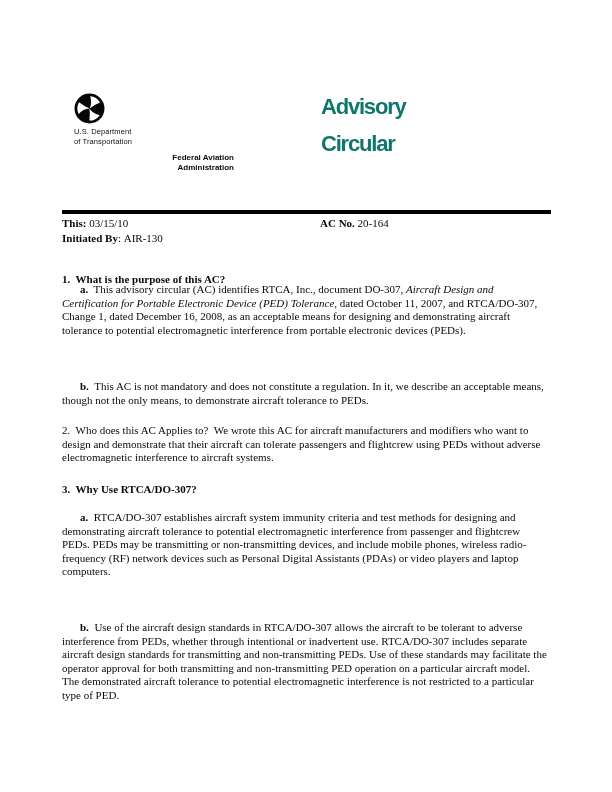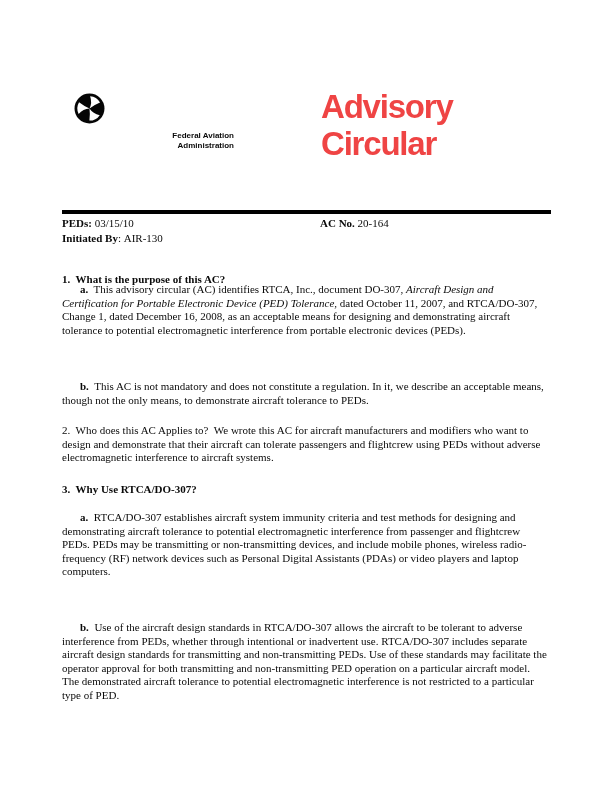--- a/index.html
+++ b/index.html
@@ -43,25 +43,25 @@
     white-space: pre-line;
     color: #0a0a0a;
     text-align: right;
   }
   .doc-title {
     position: absolute;
     left: 321px;
     top: 88px;
     font-family: "Liberation Sans", sans-serif;
     font-weight: bold;
-    font-size: 33px;
+    font-size: 22px;
     line-height: 37px;
     letter-spacing: -1.2px;
     white-space: pre-line;
-    color: #ef4444;
+    color: #0f766e;
   }
 
   .header-rule {
     position: absolute;
     left: 62px;
     top: 210px;
     width: 489px;
     height: 3.5px;
     background: #000;
   }
@@ -109,33 +109,35 @@
 
   <div class="logo-block">
     <svg class="logo-mark" width="31" height="31" viewBox="0 0 30 30" aria-hidden="true">
       <circle cx="15" cy="15" r="14.5" fill="#050505"></circle>
       <g fill="#ffffff">
         <path d="M15 15 Q17.8 9.5 15.6 3.2 A12 12 0 0 1 25.2 9.2 Q19.5 11.5 15 15 Z"></path>
         <path d="M15 15 Q17.8 9.5 15.6 3.2 A12 12 0 0 1 25.2 9.2 Q19.5 11.5 15 15 Z" transform="rotate(120 15 15)"></path>
         <path d="M15 15 Q17.8 9.5 15.6 3.2 A12 12 0 0 1 25.2 9.2 Q19.5 11.5 15 15 Z" transform="rotate(240 15 15)"></path>
       </g>
     </svg>
+    <div class="dept-name">U.S. Department
+of Transportation</div>
     <div class="faa-name">Federal Aviation
 Administration</div>
   </div>
 
   <div class="doc-title">Advisory
 Circular</div>
 
   <div class="header-rule"></div>
 
   <div class="meta">
     <div>
       <div>
-        <b>PEDs:</b><span>&nbsp;03/15/10</span>
+        <b>This:</b><span>&nbsp;03/15/10</span>
       </div>
       <div>
         <b>Initiated By</b><span>:&nbsp;AIR-130</span>
       </div>
     </div>
     <div>
       <b>AC No.</b><span>&nbsp;20-164</span>
     </div>
   </div>
 

